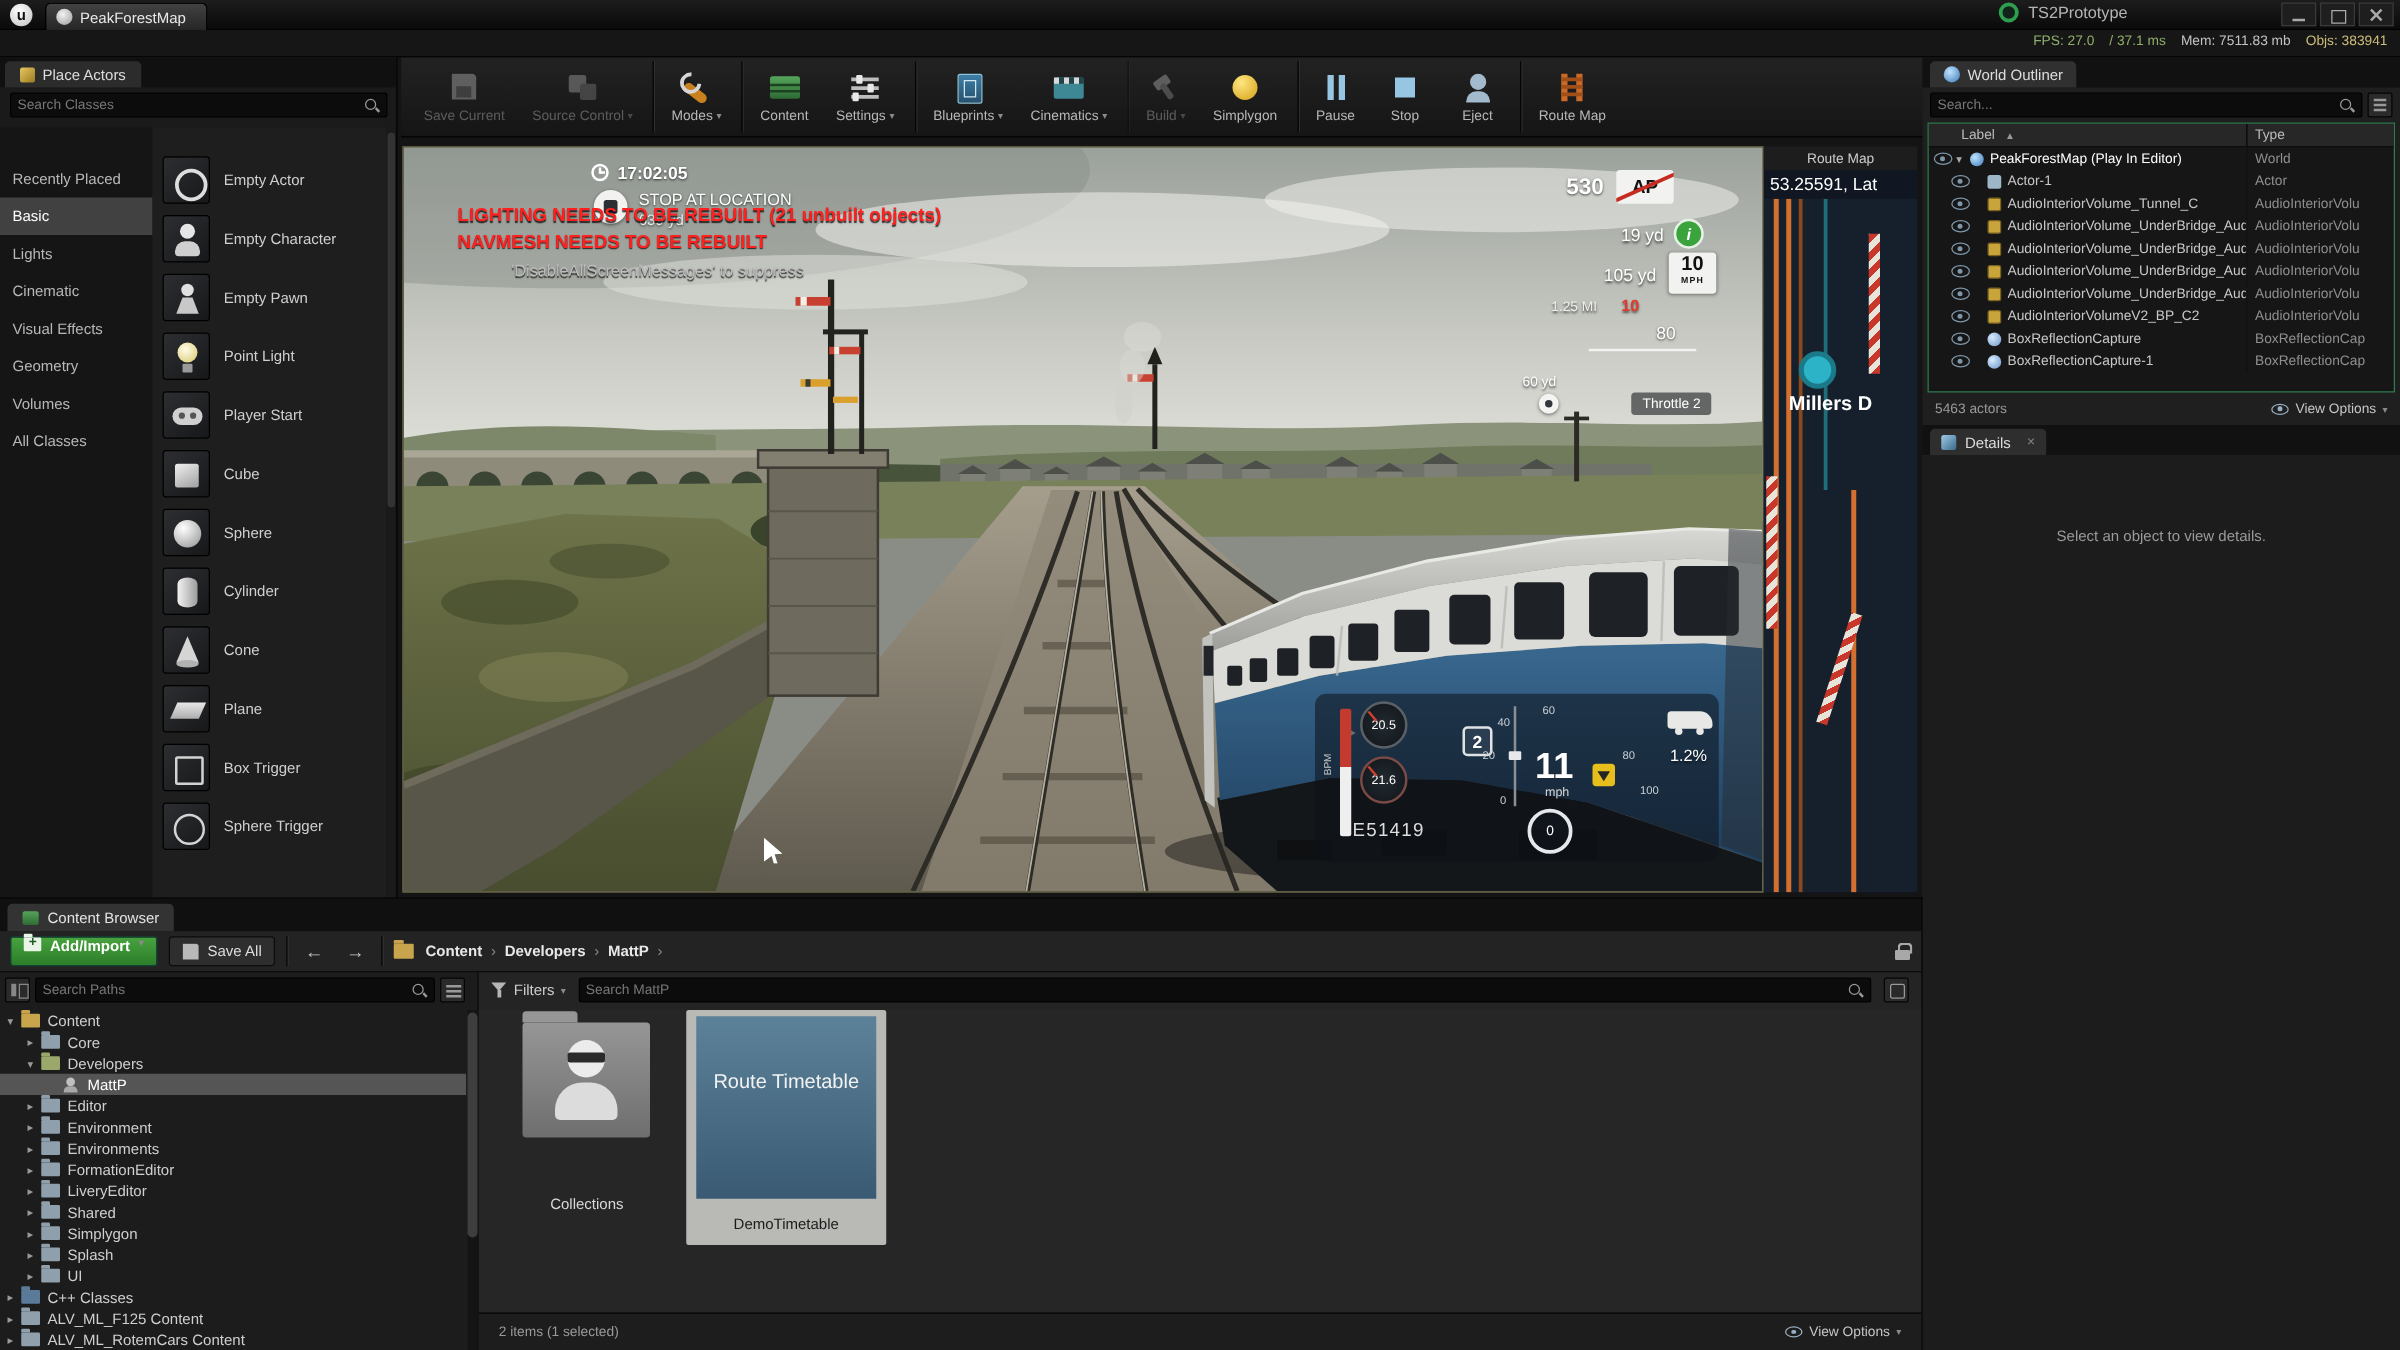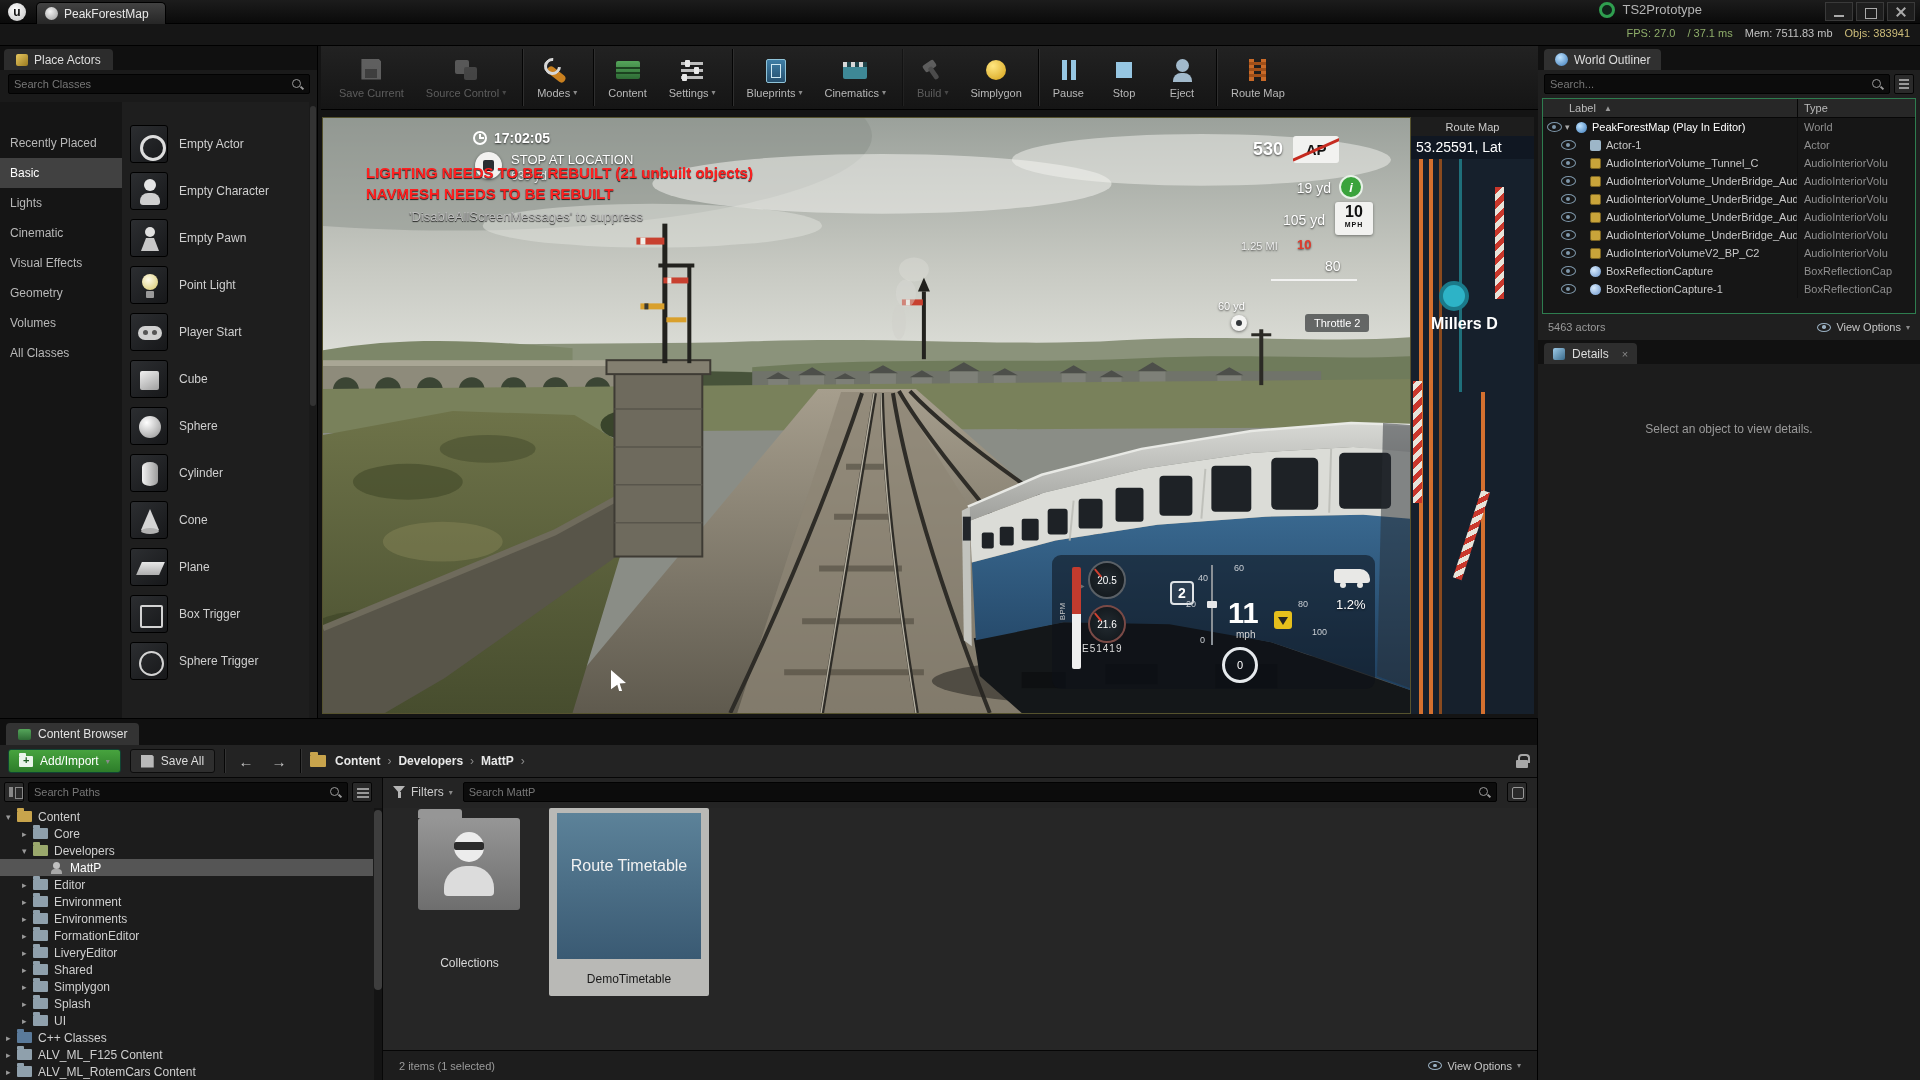--- a/index.html
+++ b/index.html
@@ -143,21 +143,21 @@
   .wp-circle::after{content:'';position:absolute;left:5px;top:5px;width:6px;height:6px;border-radius:50%;background:#33373b}
   .hud-throttle{left:982px;top:196px;background:rgba(8,11,15,.55);border-radius:3px;padding:3px 9px;font-size:11px;color:#fff;white-space:nowrap}
   .dash{left:729px;top:437px;width:323px;height:134px;background:rgba(12,17,24,.55);border-radius:9px}
   .dash>*{position:absolute}
   .bpm-strip{left:20px;top:12px;width:9px;height:102px;background:linear-gradient(#c23b2e 0 46%,#efefef 46%);border-radius:2px}
   .bpm-label{left:2px;top:52px;font-size:8px;color:#c4c4c4;transform:rotate(-90deg)}
   .gauge{width:38px;height:38px;border-radius:50%;background:radial-gradient(#232b31,#0f1418);border:2px solid #5a6066;color:#fff;font-size:10px;display:flex;align-items:center;justify-content:center}
   .gauge::before{content:'';position:absolute;left:7px;top:5px;width:2px;height:10px;background:#d04030;transform:rotate(-40deg)}
   .g1{left:36px;top:6px}
   .g2{left:36px;top:50px;border-color:#7a4a46}
-  .loco-no{left:30px;top:88px;font-size:10px;color:#ddd;letter-spacing:1px}
+  .loco-no{left:30px;top:101px;font-size:15px;color:#ddd;letter-spacing:1px}
   .notch{left:118px;top:26px;width:24px;height:24px;border:2px solid #dfe3e6;border-radius:4px;color:#fff;font-size:14px;font-weight:bold;display:flex;align-items:center;justify-content:center;background:rgba(255,255,255,.07)}
   .slider{left:154px;top:10px;width:12px;height:80px}
   .slider::before{content:'';position:absolute;left:5px;top:0;width:2px;height:80px;background:#8a9096}
   .slider::after{content:'';position:absolute;left:1px;top:36px;width:10px;height:7px;background:#e6e8ea;border-radius:1px}
   .arc{font-size:9px;color:#c9ced3}
   .a0{left:148px;top:80px}.a1{left:134px;top:44px}.a2{left:146px;top:18px}.a3{left:182px;top:8px}.a4{left:246px;top:44px}.a5{left:260px;top:72px}
   .speed-big{left:176px;top:42px;font-size:29px;font-weight:bold;color:#fff}
   .speed-unit{left:184px;top:74px;font-size:10px;color:#d5d5d5}
   .down-badge{left:222px;top:56px;width:18px;height:18px;background:#e6bf1c;border-radius:3px}
   .down-badge::after{content:'';position:absolute;left:4px;top:6px;width:0;height:0;border-left:5px solid transparent;border-right:5px solid transparent;border-top:8px solid #242424}
@@ -225,21 +225,21 @@
   .dt-close{color:#888;font-size:11px;margin-left:6px}
   .dt-body{position:absolute;left:0;top:24px;right:0;bottom:0;background:#1c1c1c}
   .dt-body span{position:absolute;left:0;right:0;top:58px;text-align:center;color:#9a9a9a;font-size:12px}
 
   
   .content-browser{position:absolute;left:0;top:718px;width:1538px;height:362px;background:#1f1f1f;border-top:1px solid #000;border-right:1px solid #000}
   .cb-tabbar{height:26px;background:#101010;position:relative}
   .cb-tab{position:absolute;left:6px;top:4px;height:22px;padding:0 12px;background:#333;border-radius:4px 4px 0 0;display:flex;gap:7px;align-items:center;font-size:12px;color:#e2e2e2}
   .cb-tab-ico{width:13px;height:11px;background:linear-gradient(#55a55a,#2e6b35);border-radius:2px;flex:none}
   .cb-toolbar{position:absolute;left:0;top:26px;width:100%;height:33px;background:#232323;display:flex;align-items:center;padding:0 8px;gap:9px;border-bottom:1px solid #060606}
-  .btn-addimport{background:linear-gradient(#47a33e,#2d7d2a);border:1px solid #143;color:#fff;font-weight:normal;font-size:12px;height:24px;border-radius:3px;display:flex;align-items:center;gap:7px;padding:0 10px}
+  .btn-addimport{background:linear-gradient(#47a33e,#2d7d2a);border:1px solid #143;color:#fff;font-weight:bold;font-size:12px;height:24px;border-radius:3px;display:flex;align-items:flex-start;gap:7px;padding:0 10px}
   .ai-ico{width:14px;height:11px;background:#eaf5ea;border-radius:1px;position:relative;flex:none}
   .ai-ico::before{content:'';position:absolute;left:0;top:-3px;width:7px;height:3px;background:#eaf5ea;border-radius:1px 1px 0 0}
   .ai-ico::after{content:'+';position:absolute;left:4px;top:-2px;color:#1e5c22;font-size:11px;font-weight:bold}
   .btn-saveall{background:#2e2e2e;border:1px solid #0c0c0c;height:24px;display:flex;align-items:center;gap:7px;padding:0 10px;font-size:12px;color:#ddd;border-radius:3px}
   .floppy-ico{width:13px;height:13px;background:#b9b9b9;clip-path:polygon(0 0,85% 0,100% 15%,100% 100%,0 100%);position:relative;flex:none}
   .cb-sep{width:1px;height:24px;background:#060606;box-shadow:1px 0 0 #333}
   .nav-arrow{width:24px;height:22px;color:#c6c6c6;font-size:15px;display:flex;align-items:center;justify-content:center}
   .crumb-fold{width:16px;height:12px;background:#c8a44c;border-radius:1px;position:relative;flex:none}
   .crumb-fold::before{content:'';position:absolute;left:0;top:-3px;width:8px;height:3px;background:#c8a44c;border-radius:1px 1px 0 0}
   .crumbs{display:flex;align-items:center;gap:7px}

